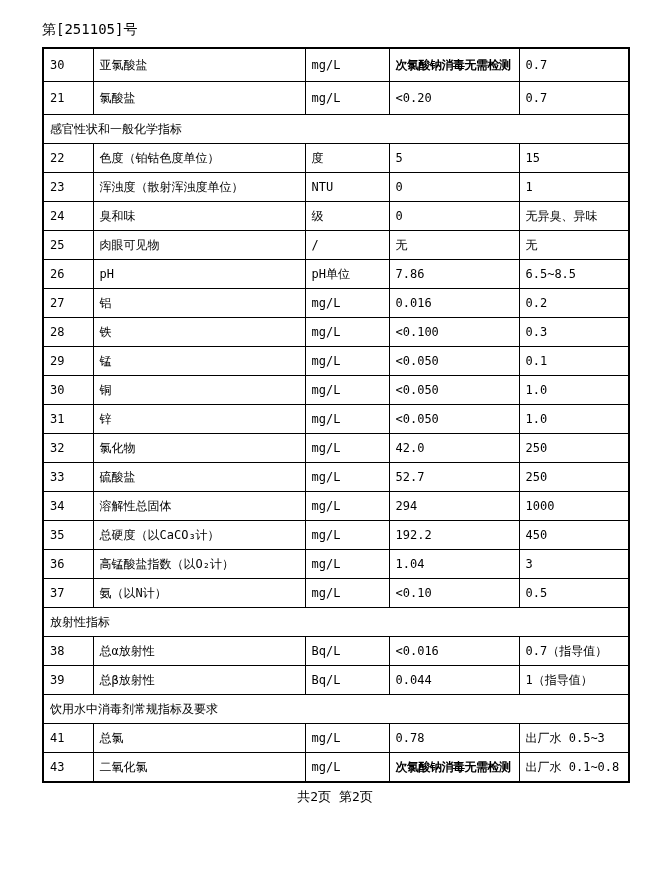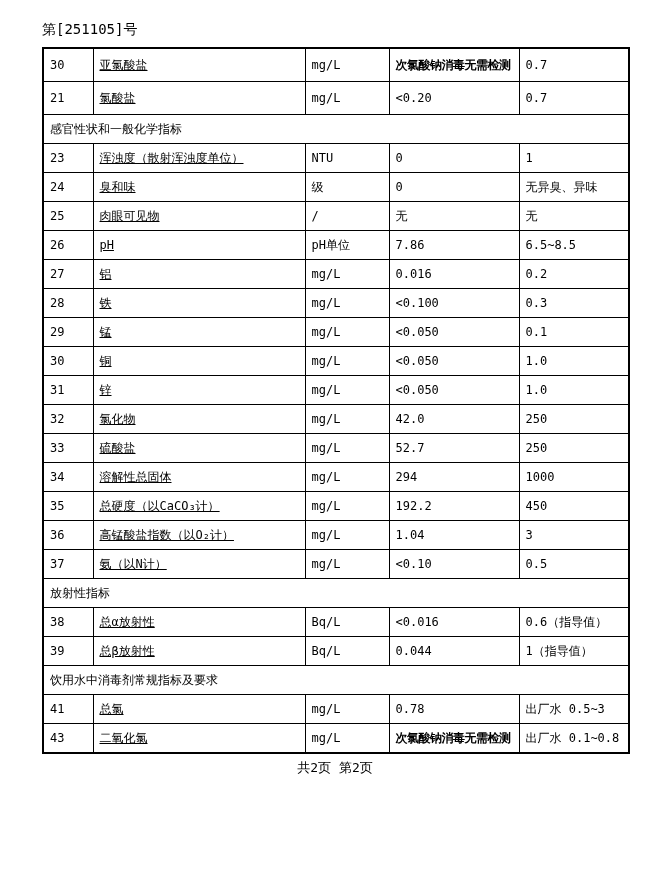--- a/index.html
+++ b/index.html
@@ -45,21 +45,21 @@
     overflow: hidden;
     white-space: nowrap;
   }
   table.report tr:nth-child(1) td,
   table.report tr:nth-child(2) td { height: 32px; }
   .col-no    { width: 50px; }
   .col-item  { width: 212px; }
   .col-unit  { width: 84px; }
   .col-value { width: 130px; }
   .col-limit { width: 110px; }
-  td.cell-item { padding-left: 12px; text-decoration: underline; }
+  td.cell-item { padding-left: 12px; }
   td.section-cell {
     font-size: 12.5px;
     padding-left: 8px;
     margin-left: 27px;
   }
   .note {
     font-weight: bold;
     font-size: 9.5px;
     letter-spacing: -0.5px;
   }
@@ -103,20 +103,27 @@
     <td class="cell-item">氯酸盐</td>
     <td class="cell-unit">mg/L</td>
     <td class="cell-value">&lt;0.20</td>
     <td class="cell-limit">0.7</td>
   </tr>
 
   <tr>
     <td class="section-cell" colspan="5">感官性状和一般化学指标</td>
   </tr>
 
+  <tr>
+    <td class="cell-no">22</td>
+    <td class="cell-item">色度（铂钴色度单位）</td>
+    <td class="cell-unit">度</td>
+    <td class="cell-value">5</td>
+    <td class="cell-limit">15</td>
+  </tr>
 
   <tr>
     <td class="cell-no">23</td>
     <td class="cell-item">浑浊度（散射浑浊度单位）</td>
     <td class="cell-unit">NTU</td>
     <td class="cell-value">0</td>
     <td class="cell-limit">1</td>
   </tr>
 
   <tr>
@@ -233,21 +240,21 @@
 
   <tr>
     <td class="section-cell" colspan="5">放射性指标</td>
   </tr>
 
   <tr>
     <td class="cell-no">38</td>
     <td class="cell-item">总α放射性</td>
     <td class="cell-unit">Bq/L</td>
     <td class="cell-value">&lt;0.016</td>
-    <td class="cell-limit">0.6（指导值）</td>
+    <td class="cell-limit">0.7（指导值）</td>
   </tr>
 
   <tr>
     <td class="cell-no">39</td>
     <td class="cell-item">总β放射性</td>
     <td class="cell-unit">Bq/L</td>
     <td class="cell-value">0.044</td>
     <td class="cell-limit">1（指导值）</td>
   </tr>
 

